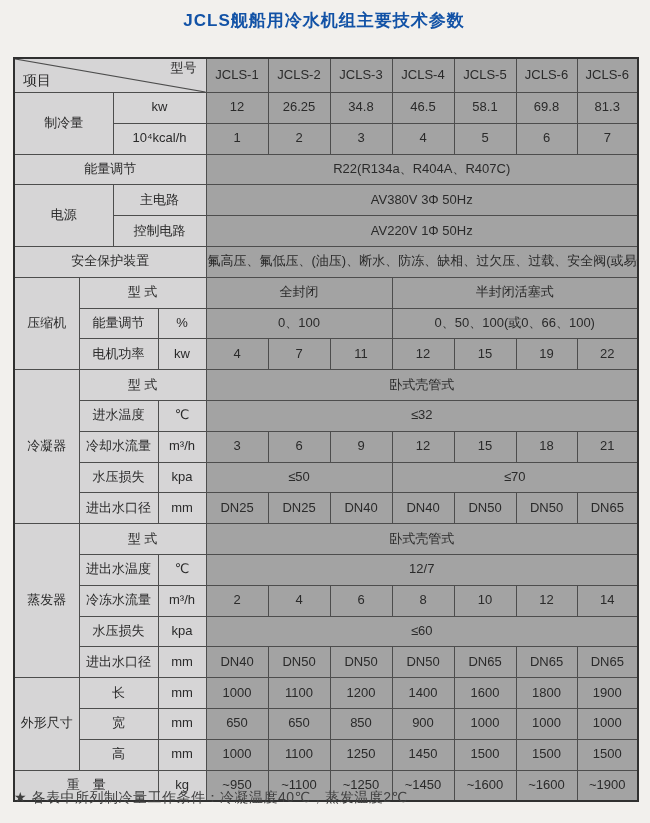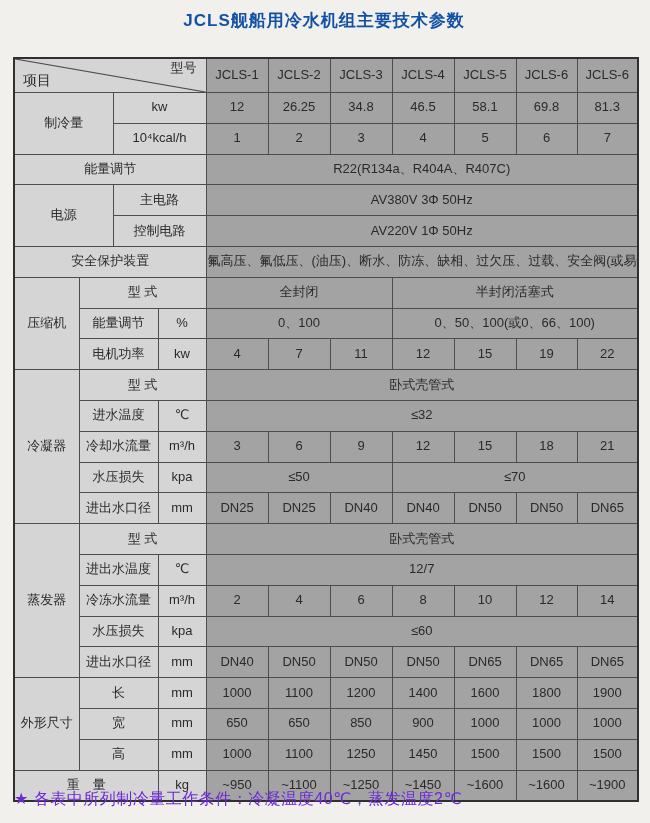--- a/index.html
+++ b/index.html
@@ -29,21 +29,21 @@
   tr.hdr td{height:33px;}
   td.lab{background:#d6d5d6;}
   td.sep{border-right-width:2px;}
   td.small{font-size:11.5px;}
   td.corner{position:relative;padding:0;}
   .corner svg{position:absolute;left:0;top:0;width:100%;height:100%;display:block;}
   .corner .c-top{position:absolute;top:2px;right:9px;font-size:13px;}
   .corner .c-bot{position:absolute;bottom:4px;left:8px;font-size:14px;}
   .footnote{
     position:absolute;left:14px;top:789px;
-    font-size:16px;color:#6d28d9;letter-spacing:0.5px;
+    font-size:14px;color:#404040;letter-spacing:0.5px;
   }
 </style>
 </head>
 <body>
 
 <div class="page-title">JCLS舰船用冷水机组主要技术参数</div>
 
 <table class="spec">
   <colgroup>
     <col style="width:65px">

